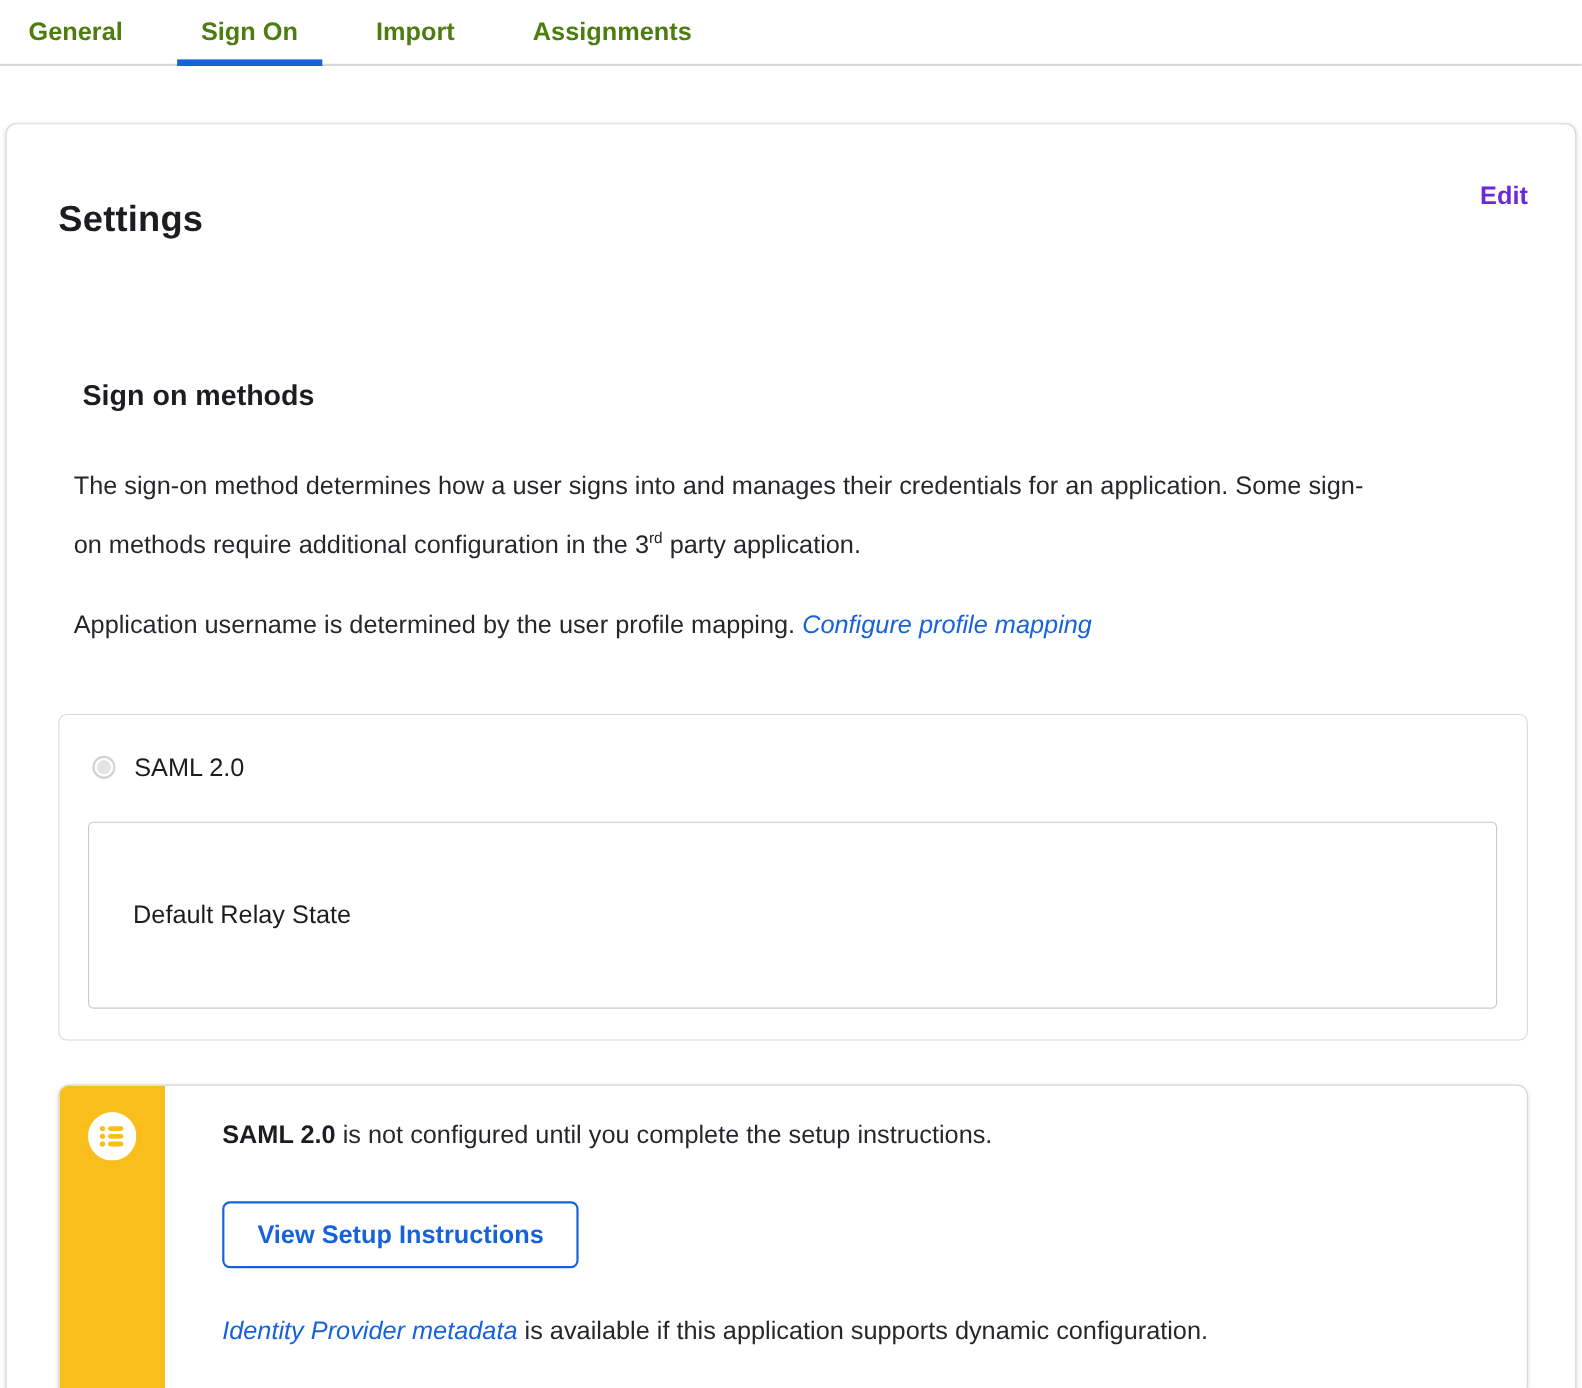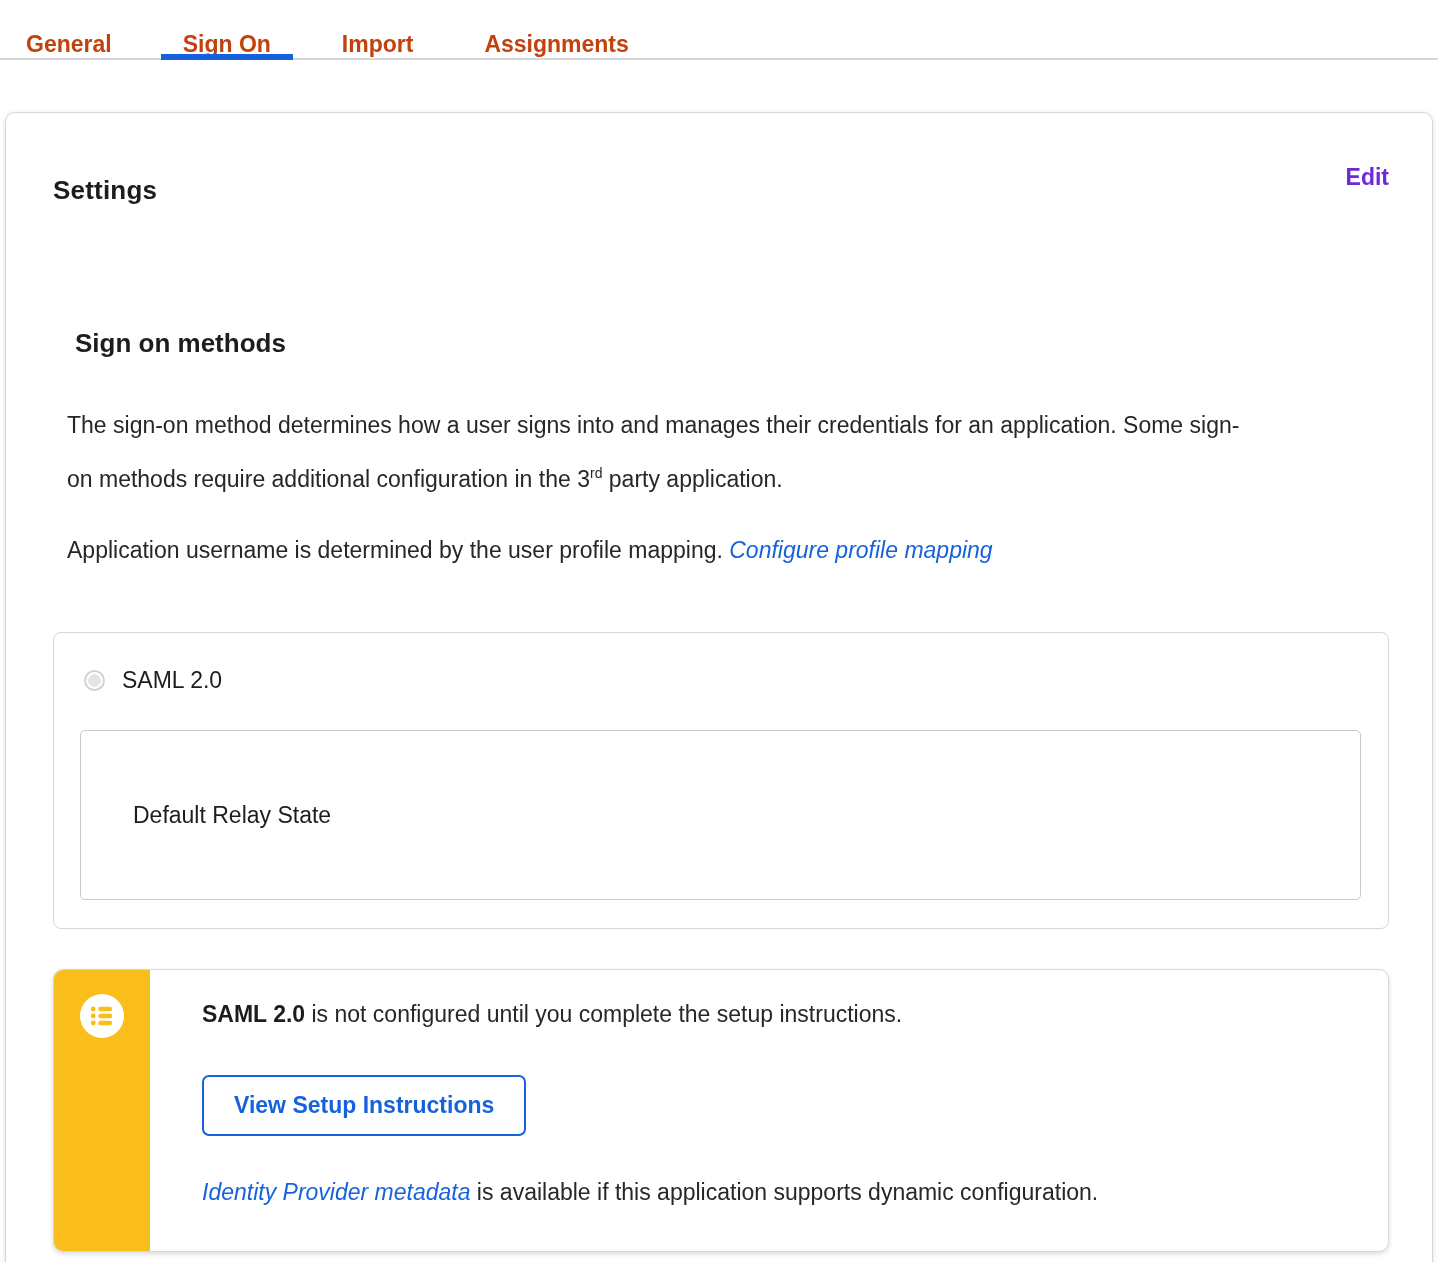--- a/index.html
+++ b/index.html
@@ -16,25 +16,25 @@
   .tabbar {
     display: flex;
     align-items: stretch;
     gap: 27px;
     padding-left: 4px;
     height: 60px;
     border-bottom: 2px solid #d7d7d7;
   }
   .tab {
     position: relative;
-    padding: 16px 22px;
+    padding: 0 22px;
     font-size: 23px;
     font-weight: 700;
     line-height: 56px;
-    color: #c2410c;
+    color: #4d7c0f;
     cursor: pointer;
     white-space: nowrap;
   }
   .tab .indicator { display: none; }
   .tab.active .indicator {
     display: block;
     position: absolute;
     left: 0; right: 0; bottom: -2px;
     height: 6px;
     background: #1662dd;
@@ -49,21 +49,21 @@
     border-radius: 10px;
     box-shadow: 0 1px 5px rgba(0,0,0,0.12);
     padding: 45px 43px 40px 47px;
   }
   .card-header {
     display: flex;
     justify-content: space-between;
     align-items: flex-start;
   }
   .card-title {
-    font-size: 26px;
+    font-size: 33px;
     font-weight: 700;
     letter-spacing: 0.2px;
   }
   .edit-link {
     font-size: 23px;
     font-weight: 700;
     color: #6d28d9;
     cursor: pointer;
     margin-top: 6px;
   }
@@ -116,21 +116,21 @@
     font-size: 23px;
     font-weight: 500;
   }
   .relay-box {
     margin-top: 36px;
     height: 170px;
     border: 1px solid #c9c9c9;
     border-radius: 5px;
     display: flex;
     align-items: center;
-    padding-left: 52px;
+    padding-left: 40px;
   }
   .relay-label { font-size: 23px; }
 
   
   .callout {
     margin-top: 40px;
     min-height: 283px;
     display: flex;
     border: 1px solid #d7d7d7;
     border-radius: 10px;

